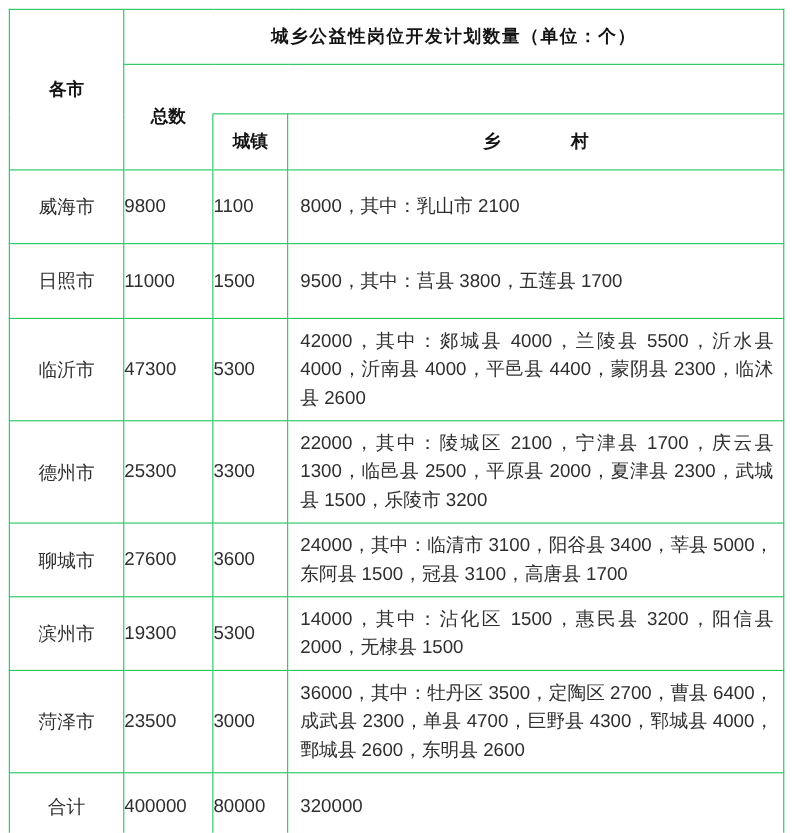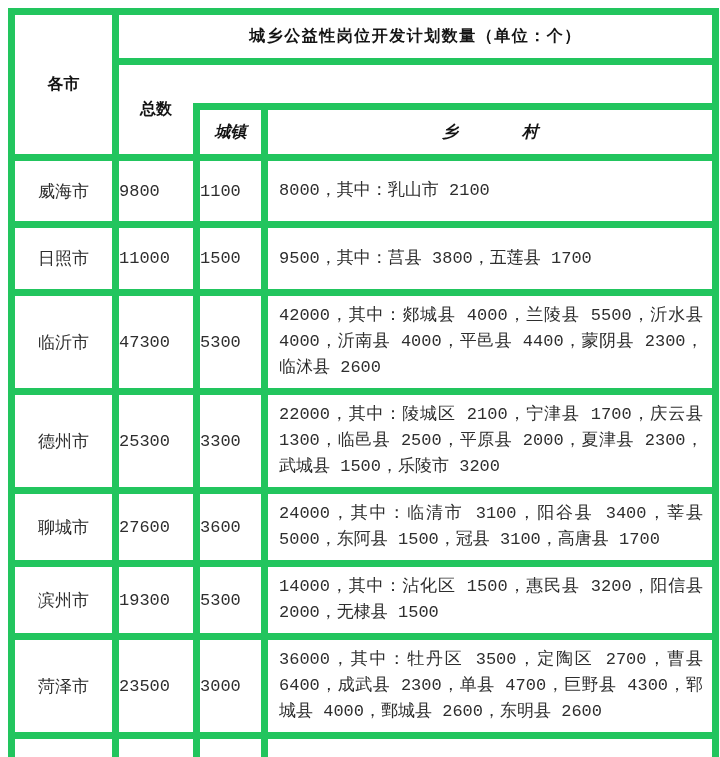--- a/index.html
+++ b/index.html
@@ -7,39 +7,39 @@
     width:720px; height:757px; background:#ffffff;
     font-family:"Liberation Sans","DejaVu Sans",sans-serif;
   }
   .page { position:relative; width:720px; height:757px; background:#fff; overflow:hidden; }
 
   table.main-table {
     position:absolute; left:8px; top:8px; width:704px;
     border-collapse:collapse; table-layout:fixed;
   }
   td {
-    border:7px solid #22c55e; padding:0; vertical-align:middle;
+    border:1px solid #22c55e; padding:0; vertical-align:middle;
     overflow:hidden;
   }
   
   td.th {
     font-family:"Liberation Sans","DejaVu Sans",sans-serif;
     font-weight:bold; font-size:16px; color:#141414; text-align:center;
   }
   td.title-cell { letter-spacing:1.5px; }
   td.no-right { border-right:none; }
   td.no-left  { border-left:none; }
 
   tr.hr1 { height:50px; }
   tr.hr2 { height:45px;margin-left:38px; }
-  tr.hr3 { height:51px;font-style:italic; }
+  tr.hr3 { height:51px; }
 
   
   td.city, td.num, td.rural {
-    font-family:Liberation Mono, monospace;
+    font-family:Liberation Sans, sans-serif;
     font-size:17px; color:#2e2e2e;
   }
   td.city { text-align:center; }
   td.num  { text-align:left; }
   td.rural {
     text-align:justify; text-align-last:left;
     padding:7px 9px 7px 11px; line-height:26px;
   }
 
   .note {

